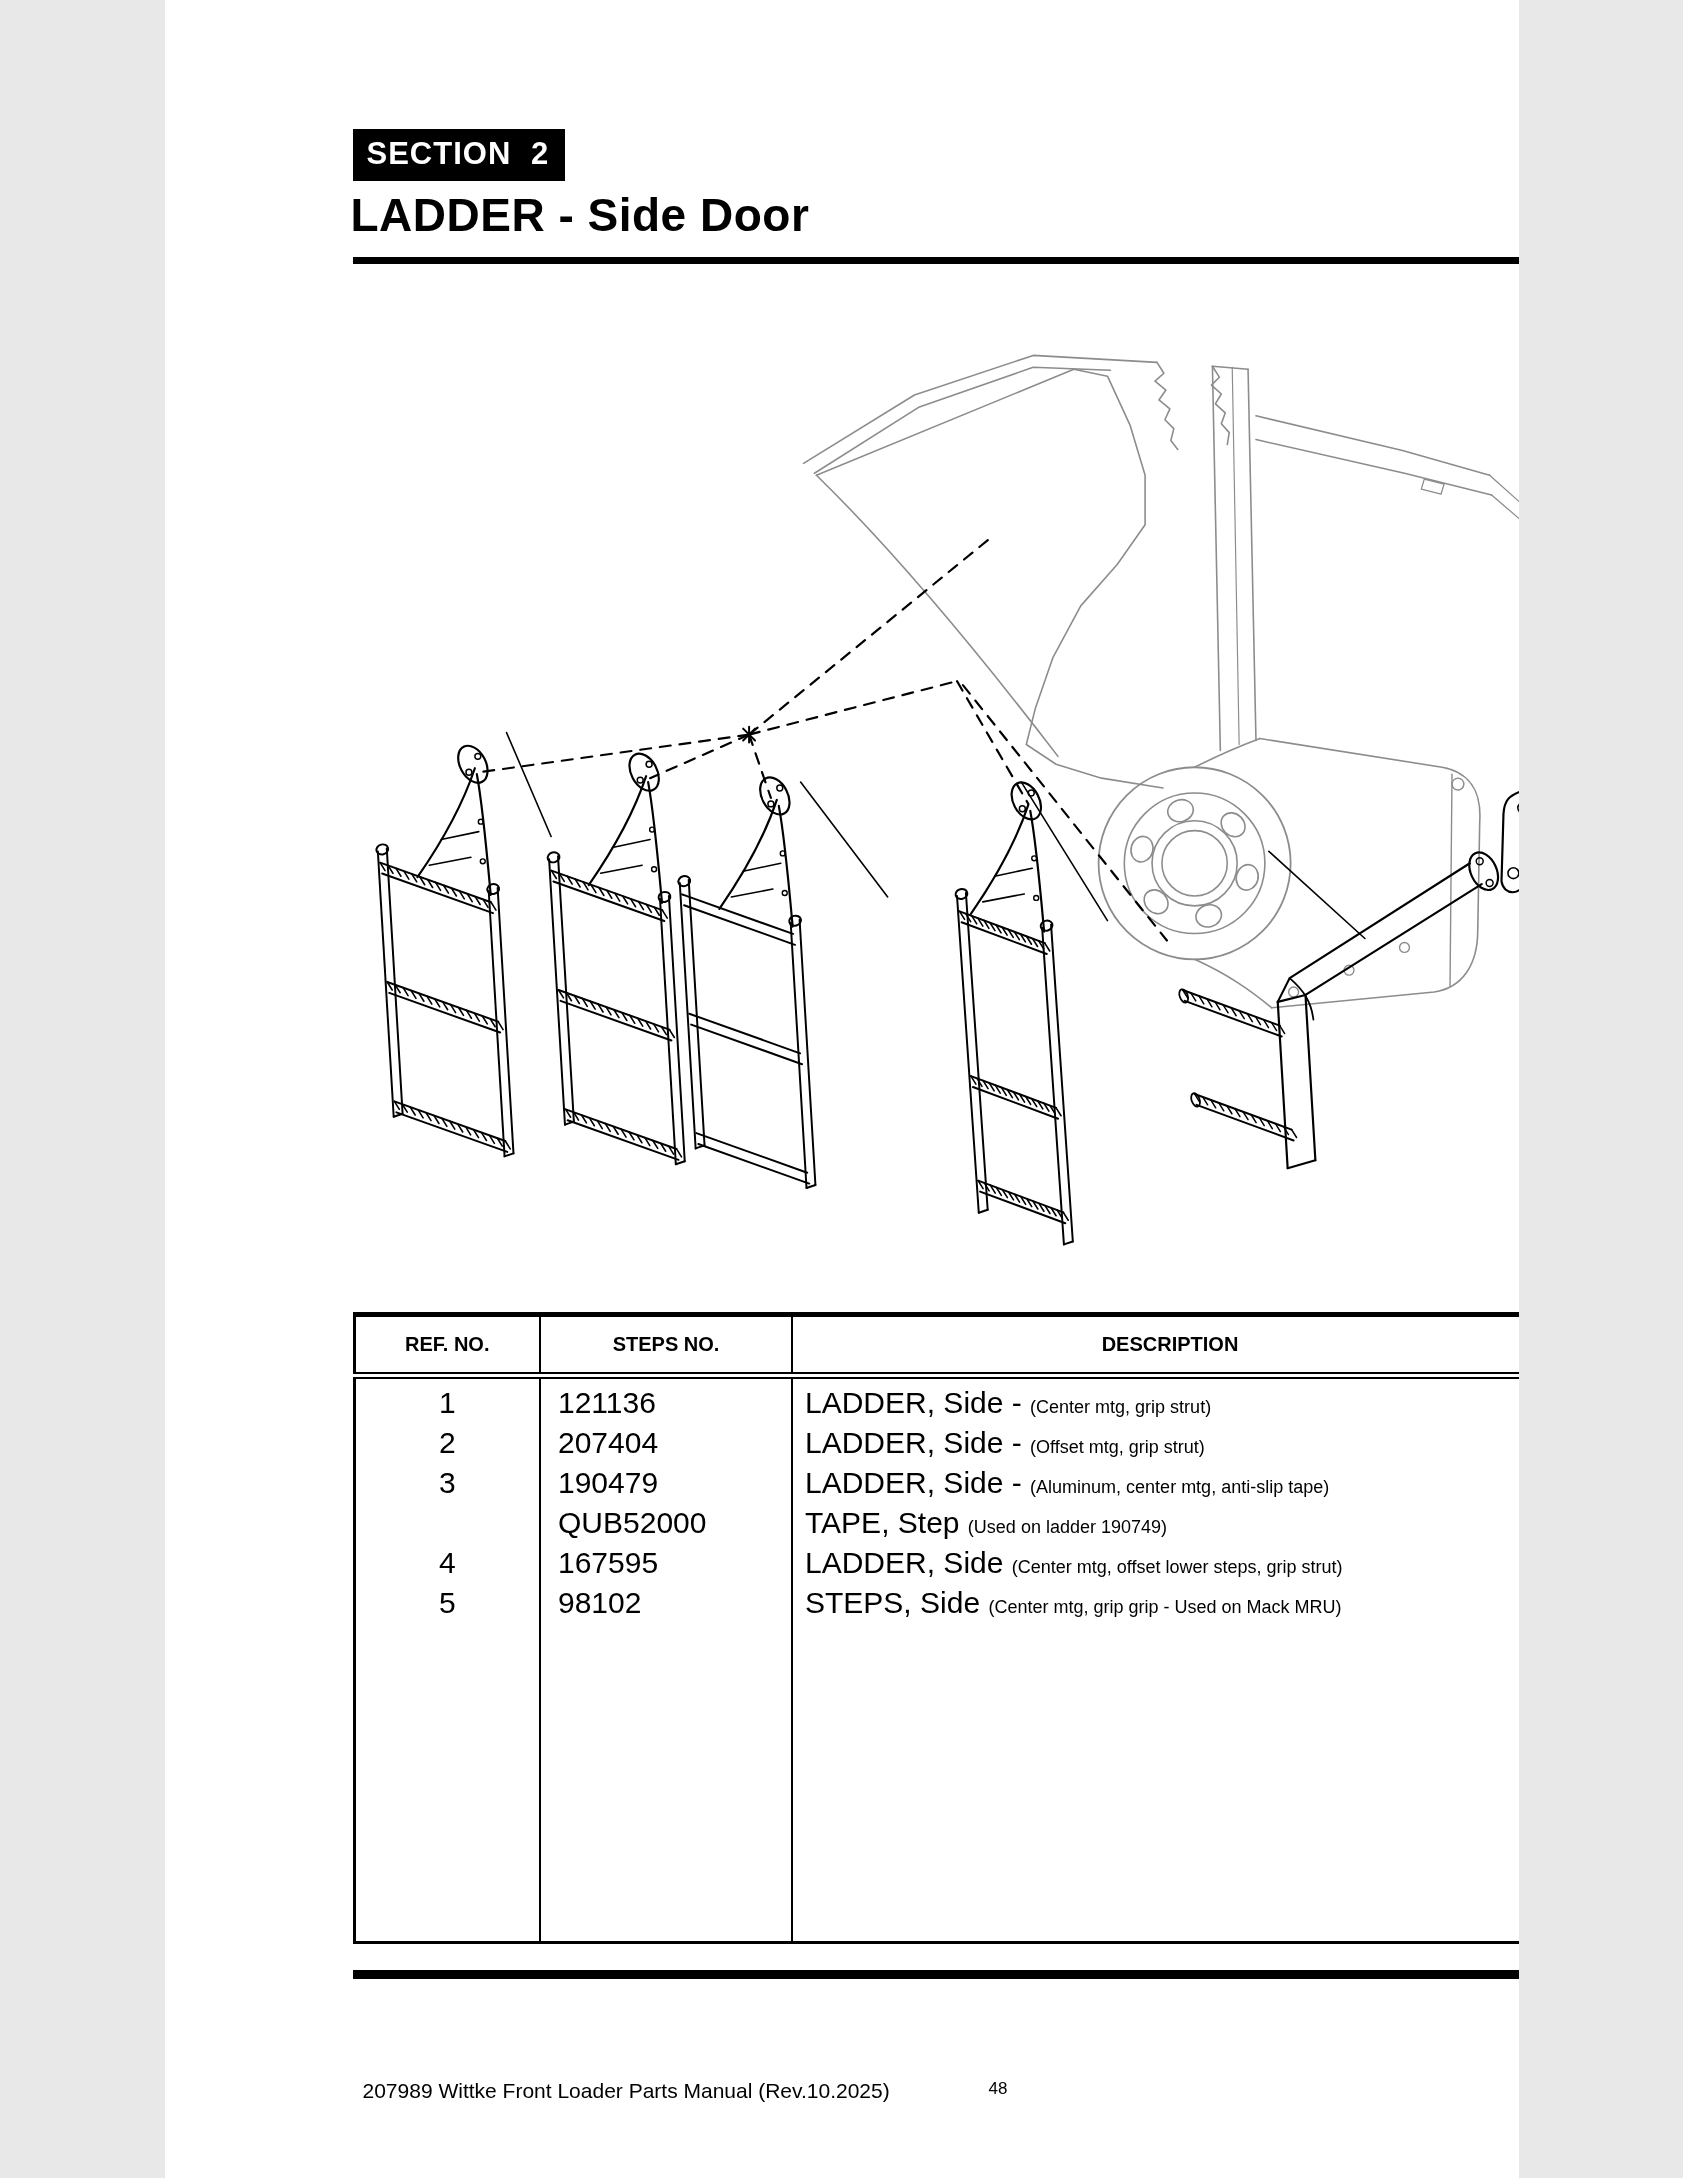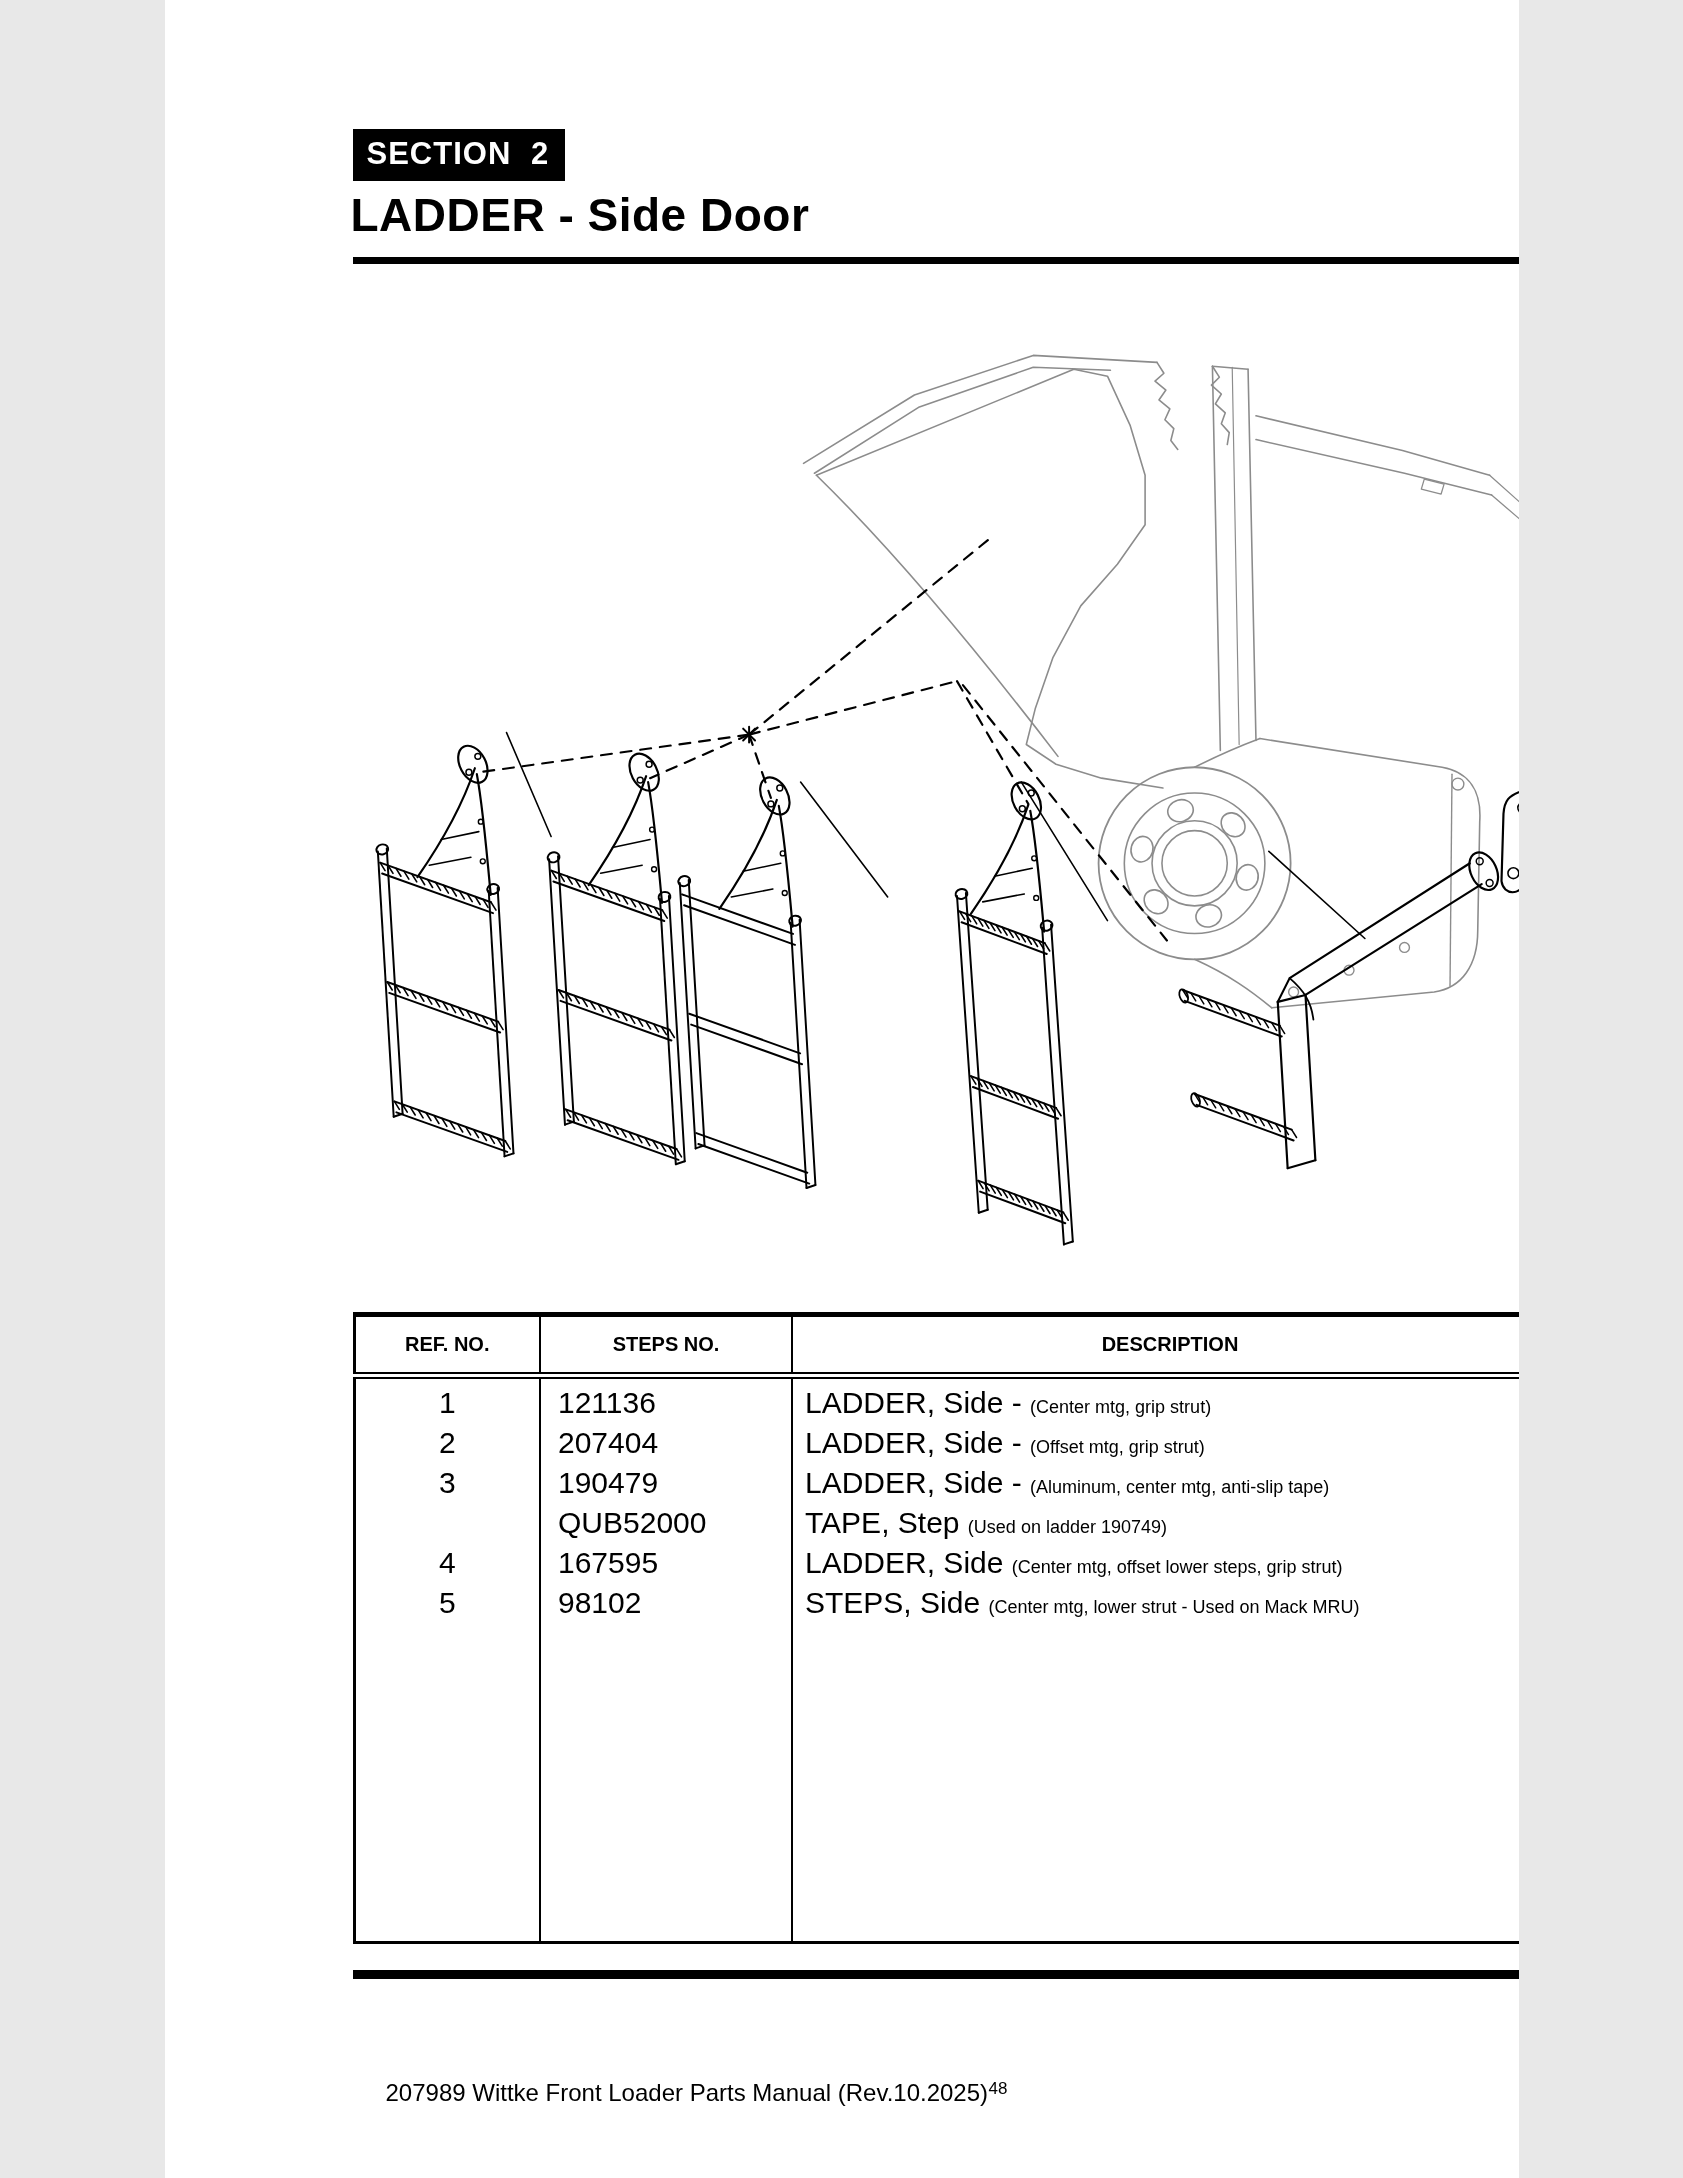--- a/index.html
+++ b/index.html
@@ -20,21 +20,21 @@
   .parts-table td:first-child{border-left:none;}
   .parts-table tr.body-row td{height:40px;}
   .parts-table tr.body-row:first-child td{padding-top:4px;}
   .cell-ref{text-align:center;}
   .cell-part{padding-left:17px !important;}
   .cell-desc{padding-left:12px !important;}
   .cell-qty{text-align:center;}
   .desc-note{font-size:18px;}
   .qty-small div{font-size:17px;line-height:17px;text-align:center;}
   .bottom-rule{position:absolute;left:188px;top:1970px;width:1289px;height:9px;background:#000;}
-  .footer-left{position:absolute;left:198px;top:2079px;font-size:24px;margin-left:23px;}
+  .footer-left{position:absolute;left:198px;top:2079px;font-size:21px;}
   .footer-page{position:absolute;left:824px;top:2079px;font-size:17px;}
 </style>
 </head>
 <body>
 
 <div class="page">
 
   <div class="badge">
     <span>SECTION 2</span>
   </div>
@@ -428,21 +428,21 @@
         </tr>
         <tr class="body-row">
           <td class="cell-ref">4</td>
           <td class="cell-part">167595</td>
           <td class="cell-desc"><span>LADDER, Side </span><span class="desc-note">(Center mtg, offset lower steps, grip strut)</span></td>
           <td class="cell-qty">1</td>
         </tr>
         <tr class="body-row">
           <td class="cell-ref">5</td>
           <td class="cell-part">98102</td>
-          <td class="cell-desc"><span>STEPS, Side </span><span class="desc-note">(Center mtg, lower strut - Used on Mack MRU)</span></td>
+          <td class="cell-desc"><span>STEPS, Side </span><span class="desc-note">(Center mtg, grip grip - Used on Mack MRU)</span></td>
           <td class="cell-qty">1</td>
         </tr>
         <tr>
           <td>&nbsp;</td>
           <td>&nbsp;</td>
           <td>&nbsp;</td>
           <td>&nbsp;</td>
         </tr>
       </tbody>
   </table>

